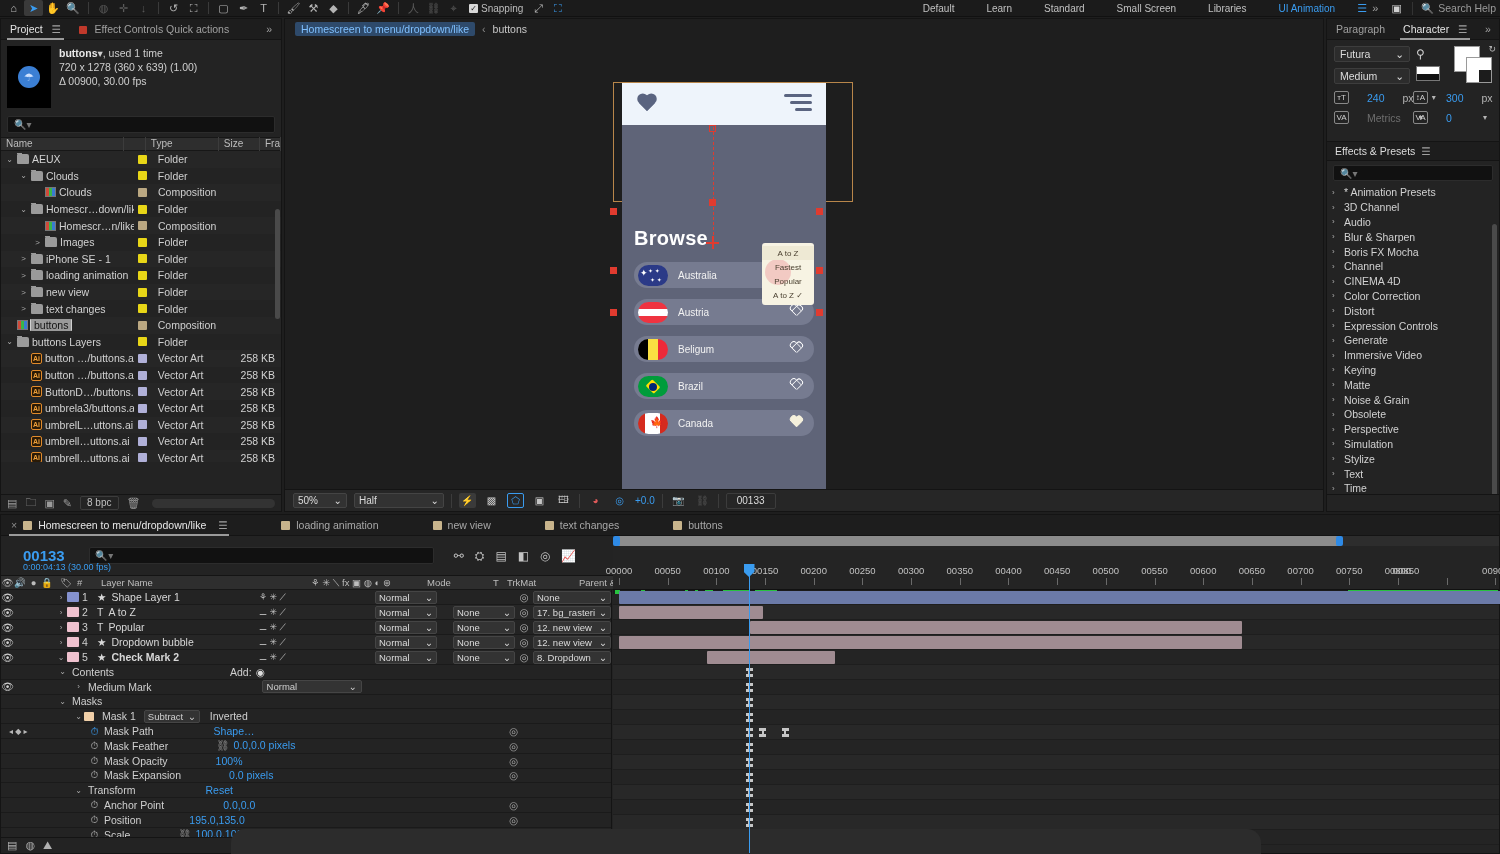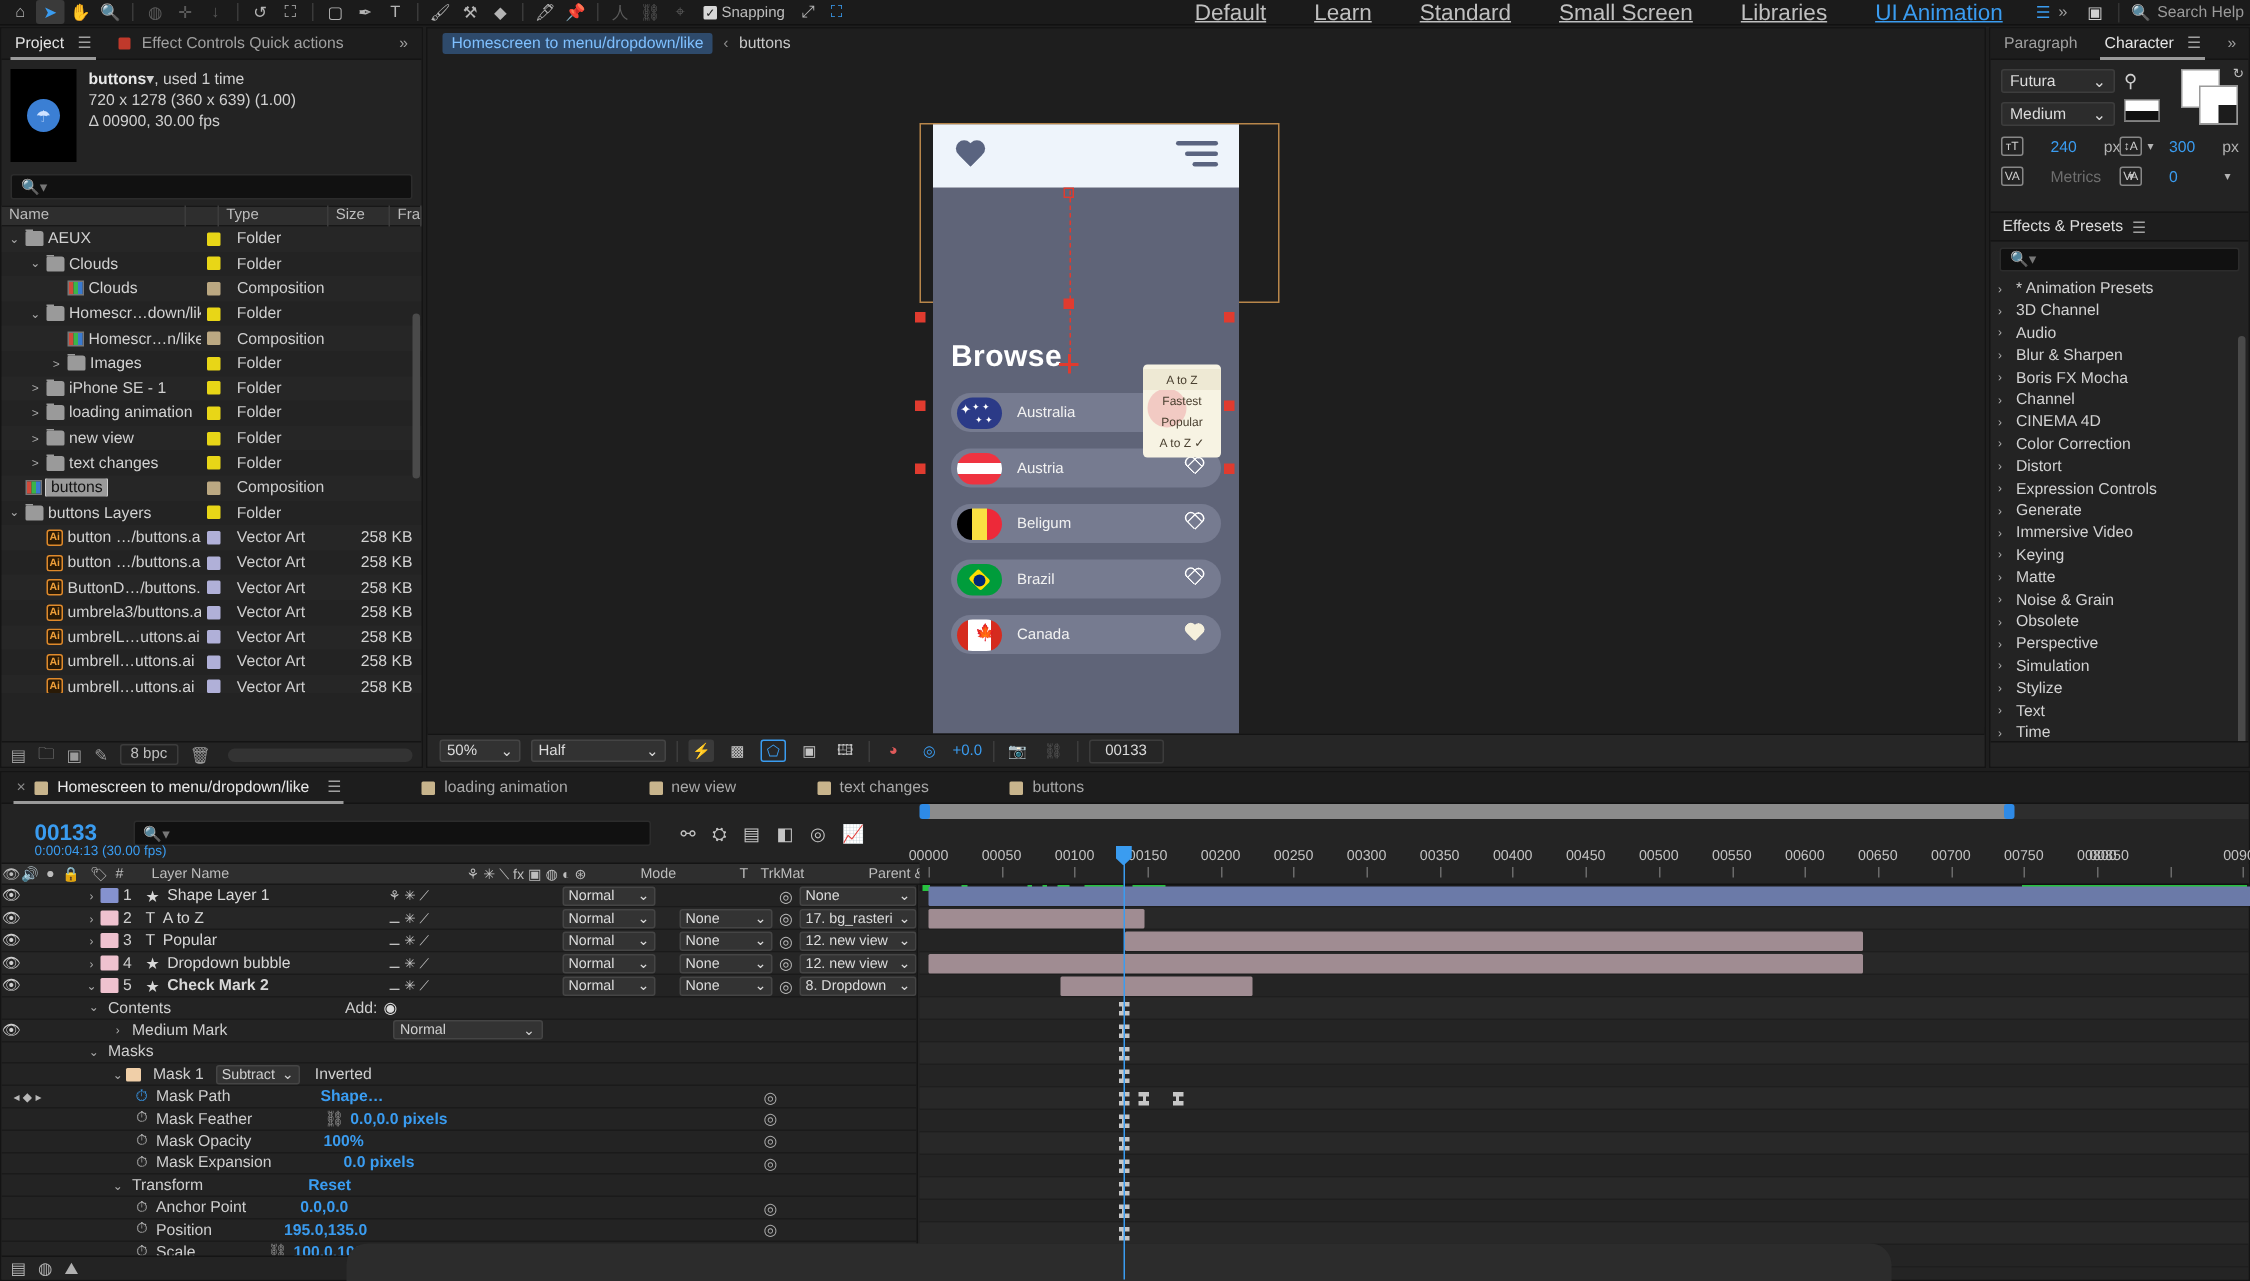--- a/index.html
+++ b/index.html
@@ -17,21 +17,21 @@
   .tools { display:flex; align-items:center; gap:1px; padding-left:4px; }
   .tool { width:19px; height:16px; display:flex; align-items:center; justify-content:center;
     color:#b4b4b4; font-size:11px; border-radius:2px; }
   .tool.active { background:#3a3a3a; color:#3a9cf0; }
   .tool.dim { color:#5a5a5a; }
   .tsep { width:1px; height:12px; background:#3a3a3a; margin:0 4px; }
   .snapwrap { display:flex; align-items:center; gap:3px; margin-left:6px; color:#bdbdbd; font-size:10px; }
   .chk { width:9px; height:9px; background:#d8d8d8; border-radius:1px; color:#1b1b1b;
     font-size:8px; line-height:9px; text-align:center; }
   .wsbar { margin-left:auto; display:flex; align-items:center; gap:0; padding-right:4px; }
-  .ws { padding:0 16px; font-size:15px; color:#c0c0c0; line-height:17px;text-decoration:underline; }
+  .ws { padding:0 16px; font-size:10px; color:#c0c0c0; line-height:17px; }
   .ws.active { color:#3a9cf0; }
   .shelp { display:flex; align-items:center; gap:4px; color:#9a9a9a; font-size:10.5px;
     border-left:1px solid #333; padding-left:8px; margin-left:6px; }
 
   
   .panel { position:absolute; background:#232323; border:1px solid #141414; }
   .ptabs { display:flex; align-items:center; height:21px; background:#1d1d1d;
     border-bottom:1px solid #141414; font-size:10.5px; }
   .ptab { padding:0 9px; line-height:21px; color:#a0a0a0; position:relative; white-space:nowrap; }
   .ptab.sel { color:#e4e4e4; }
@@ -204,21 +204,21 @@
   .eyec { width:13px; text-align:center; color:#cfcfcf; font-size:10px; }
   .lcolor { width:12px; height:10px; border-radius:1px; }
   .lnum { width:18px; text-align:left; padding-left:3px; color:#cfcfcf; }
   .lname { flex:1; display:flex; align-items:center; gap:5px; }
   .modesel { width:62px; height:13px; background:#333; border:1px solid #454545; border-radius:2px;
     display:flex; align-items:center; justify-content:space-between; padding:0 3px; font-size:9.5px; color:#dcdcdc; }
   .psel { width:78px; height:13px; background:#333; border:1px solid #454545; border-radius:2px;
     display:flex; align-items:center; justify-content:space-between; padding:0 3px; font-size:9.5px; color:#dcdcdc; }
   .prow2 { height:14.8px; display:flex; align-items:center; font-size:10.5px; color:#cfcfcf;
     border-bottom:1px solid #1a1a1a; }
-  .pval { color:#3a9cf0;font-weight:bold; }
+  .pval { color:#3a9cf0; }
   .stopw { color:#b8b8b8; font-size:10px; }
   .tlleft { position:absolute; left:0; top:75px; width:611px; bottom:0; background:#232323;
     border-right:1px solid #141414; overflow:hidden; }
   .tlright { position:absolute; left:612px; top:21px; right:0; bottom:0; background:#242424; }
   .ruler { position:absolute; left:0; top:28px; width:100%; height:26px;
     border-bottom:1px solid #111; }
   .tick { position:absolute; top:14px; width:1px; height:7px; background:#6a6a6a; }
   .tlabel { position:absolute; top:1px; font-size:9.5px; color:#c2c2c2; transform:translateX(-50%); }
   .wabar { position:absolute; left:0; top:0; width:100%; height:10px; background:#2d2d2d; }
   .waf { position:absolute; height:10px; background:#8c8c8c; }
@@ -1109,21 +1109,21 @@
         <div class="prow2" style="position: relative;">
           <span style="width:72px"></span>
           <span style="width:11px;text-align:center;color:#aaa;font-size:8px">⌄</span>
           <span style="margin-left:4px">Transform</span>
           <span style="margin-left:70px"><span class="pval">Reset</span></span>
         </div>
         <div class="prow2" style="position: relative;">
           <span style="width:88px"></span>
           <span class="stopw" style="width:11px;text-align:center">⏱</span>
           <span style="margin-left:4px">Anchor Point</span>
-          <span style="margin-left:36px"><span class="pval">0.0,0.0</span></span>
+          <span style="margin-left:59px"><span class="pval">0.0,0.0</span></span>
           <span style="position:absolute;left:508px;color:#a8a8a8">◎</span>
         </div>
         <div class="prow2" style="position: relative;">
           <span style="width:88px"></span>
           <span class="stopw" style="width:11px;text-align:center">⏱</span>
           <span style="margin-left:4px">Position</span>
           <span style="margin-left:48px"><span class="pval">195.0,135.0</span></span>
           <span style="position:absolute;left:508px;color:#a8a8a8">◎</span>
         </div>
         <div class="prow2" style="position: relative;">

